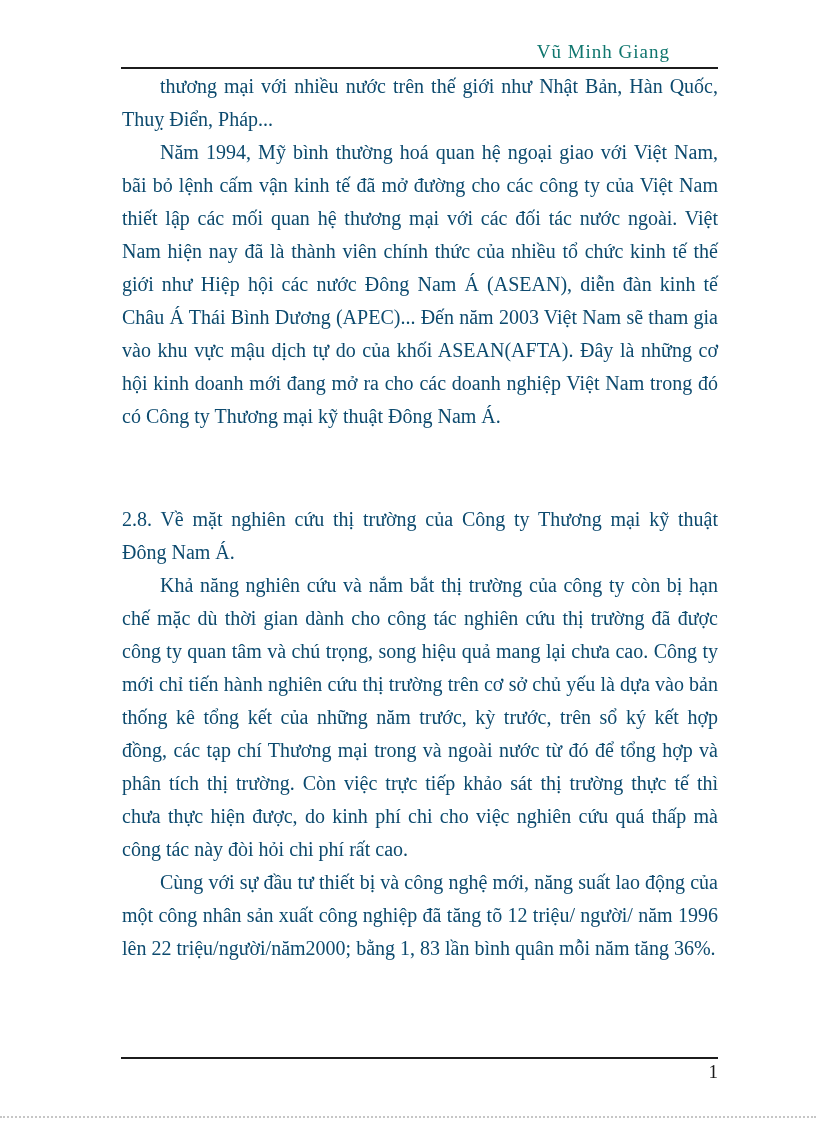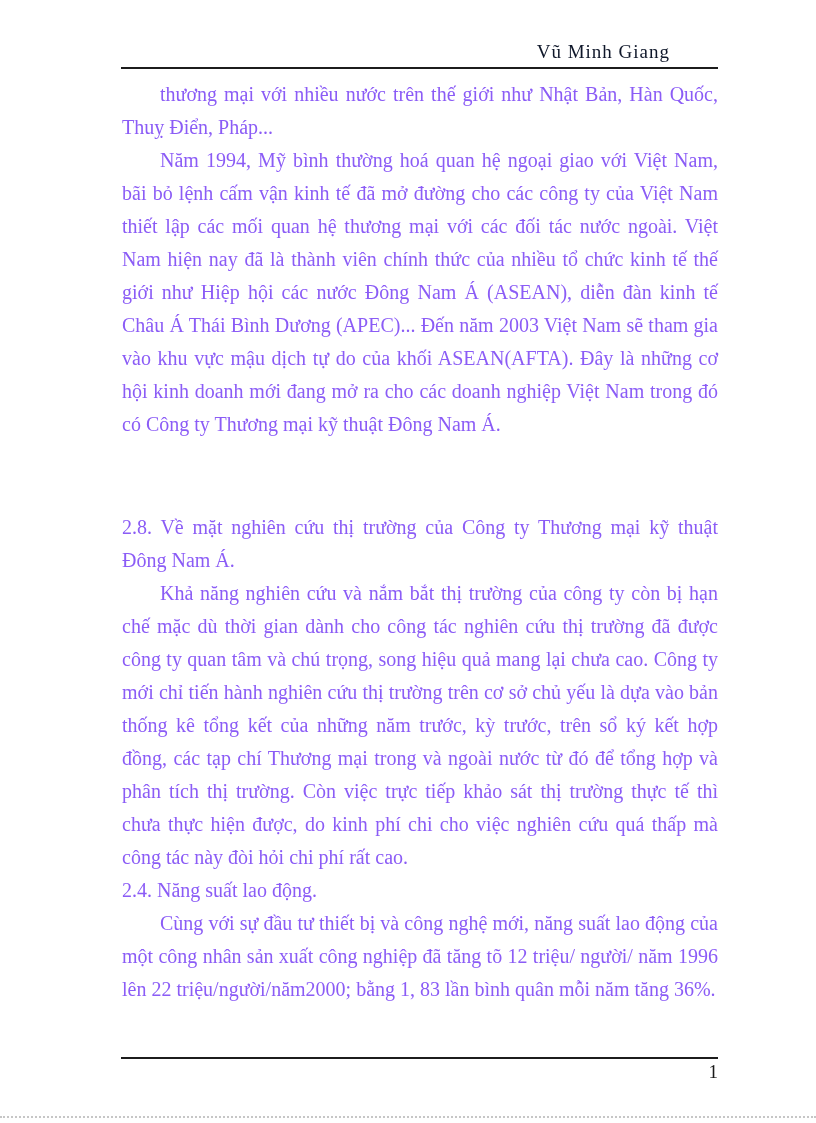--- a/index.html
+++ b/index.html
@@ -13,38 +13,38 @@
     overflow: hidden;
   }
   .header-author {
     position: absolute;
     top: 40px;
     left: 122px;
     width: 548px;
     text-align: right;
     font-size: 19px;
     line-height: 24px;
-    color: #0f172a;
+    color: #0f766e;
     letter-spacing: 1px;
   }
   .header-rule {
     position: absolute;
     top: 67px;
     left: 121px;
     width: 597px;
     border-top: 2px solid #1c1c1c;
   }
   .body-text {
     position: absolute;
-    top: 78px;
+    top: 70px;
     left: 122px;
     width: 596px;
     font-size: 20px;
     line-height: 33px;
-    color: #8b5cf6;
+    color: #0c4a6e;
     text-align: justify;
   }
   .body-text p { margin: 0; }
   .para { text-indent: 38px; }
   .para-first { margin-top: 20px; }
   .heading { text-indent: 0; }
   .heading-2-3 { margin-top: 70px !important; }
   .footer-rule {
     position: absolute;
     top: 1057px;
@@ -76,21 +76,20 @@
 
   <div class="header-author">Vũ Minh Giang</div>
 
   <div class="header-rule"></div>
 
   <div class="body-text">
     <p class="para para-first">thương mại với nhiều nước trên thế giới như Nhật Bản, Hàn Quốc, Thuỵ Điển, Pháp...</p>
     <p class="para">Năm 1994, Mỹ bình thường hoá quan hệ ngoại giao với Việt Nam, bãi bỏ lệnh cấm vận kinh tế đã mở đường cho các công ty của Việt Nam thiết lập các mối quan hệ thương mại với các đối tác nước ngoài. Việt Nam hiện nay đã là thành viên chính thức của nhiều tổ chức kinh tế thế giới như Hiệp hội các nước Đông Nam Á (ASEAN), diễn đàn kinh tế Châu Á Thái Bình Dương (APEC)... Đến năm 2003 Việt Nam sẽ tham gia vào khu vực mậu dịch tự do của khối ASEAN(AFTA). Đây là những cơ hội kinh doanh mới đang mở ra cho các doanh nghiệp Việt Nam trong đó có Công ty Thương mại kỹ thuật Đông Nam Á.</p>
     <p class="heading heading-2-3">2.8. Về mặt nghiên cứu thị trường của Công ty Thương mại kỹ thuật Đông Nam Á.</p>
     <p class="para">Khả năng nghiên cứu và nắm bắt thị trường của công ty còn bị hạn chế mặc dù thời gian dành cho công tác nghiên cứu thị trường đã được công ty quan tâm và chú trọng, song hiệu quả mang lại chưa cao. Công ty mới chỉ tiến hành nghiên cứu thị trường trên cơ sở chủ yếu là dựa vào bản thống kê tổng kết của những năm trước, kỳ trước, trên sổ ký kết hợp đồng, các tạp chí Thương mại trong và ngoài nước từ đó để tổng hợp và phân tích thị trường. Còn việc trực tiếp khảo sát thị trường thực tế thì chưa thực hiện được, do kinh phí chi cho việc nghiên cứu quá thấp mà công tác này đòi hỏi chi phí rất cao.</p>
-    <p class="heading">2.4. Năng suất lao động.</p>
     <p class="para">Cùng với sự đầu tư thiết bị và công nghệ mới, năng suất lao động của một công nhân sản xuất công nghiệp đã tăng tõ 12 triệu/ người/ năm 1996 lên 22 triệu/người/năm2000;  bằng 1, 83 lần bình quân mỗi năm tăng 36%.</p>
   </div>
 
   <div class="footer-rule"></div>
 
   <div class="page-number">1</div>
 
   <div class="bottom-edge"></div>
 
 </div>

